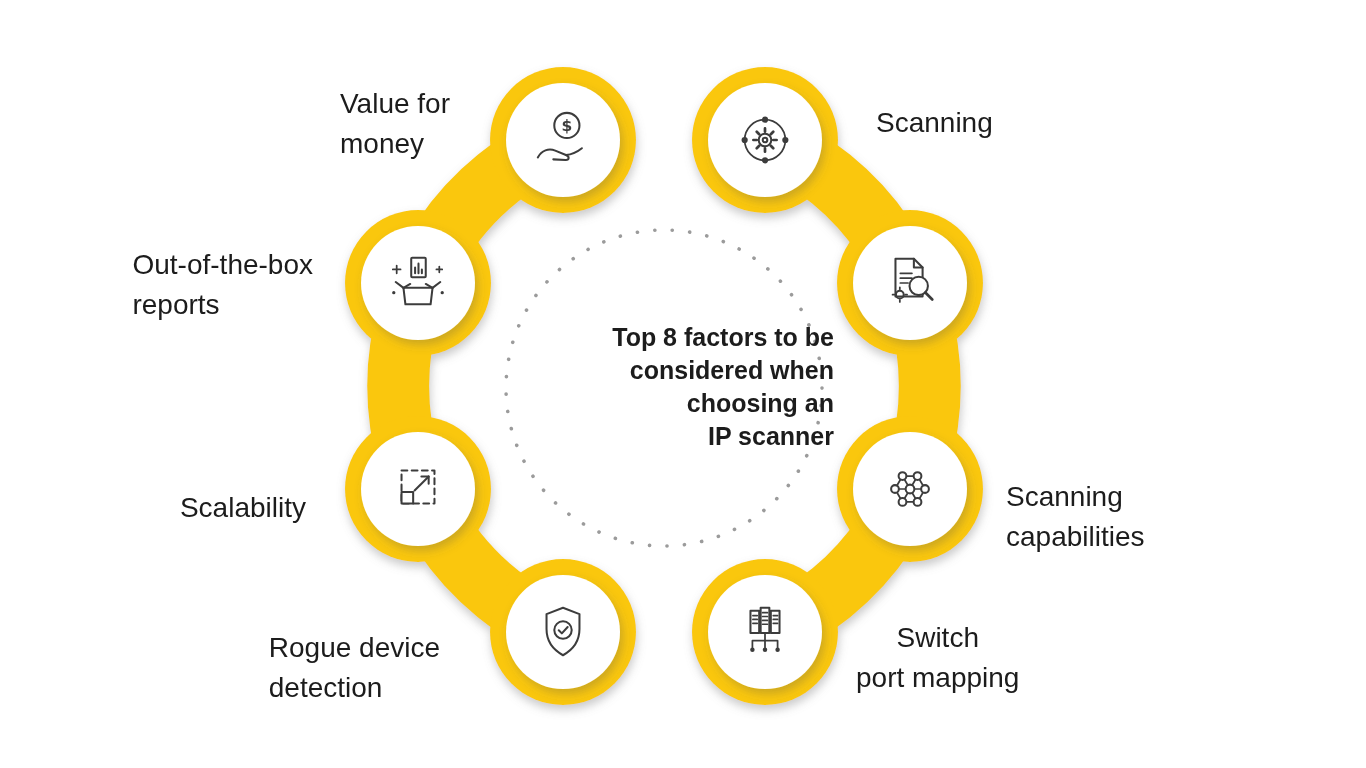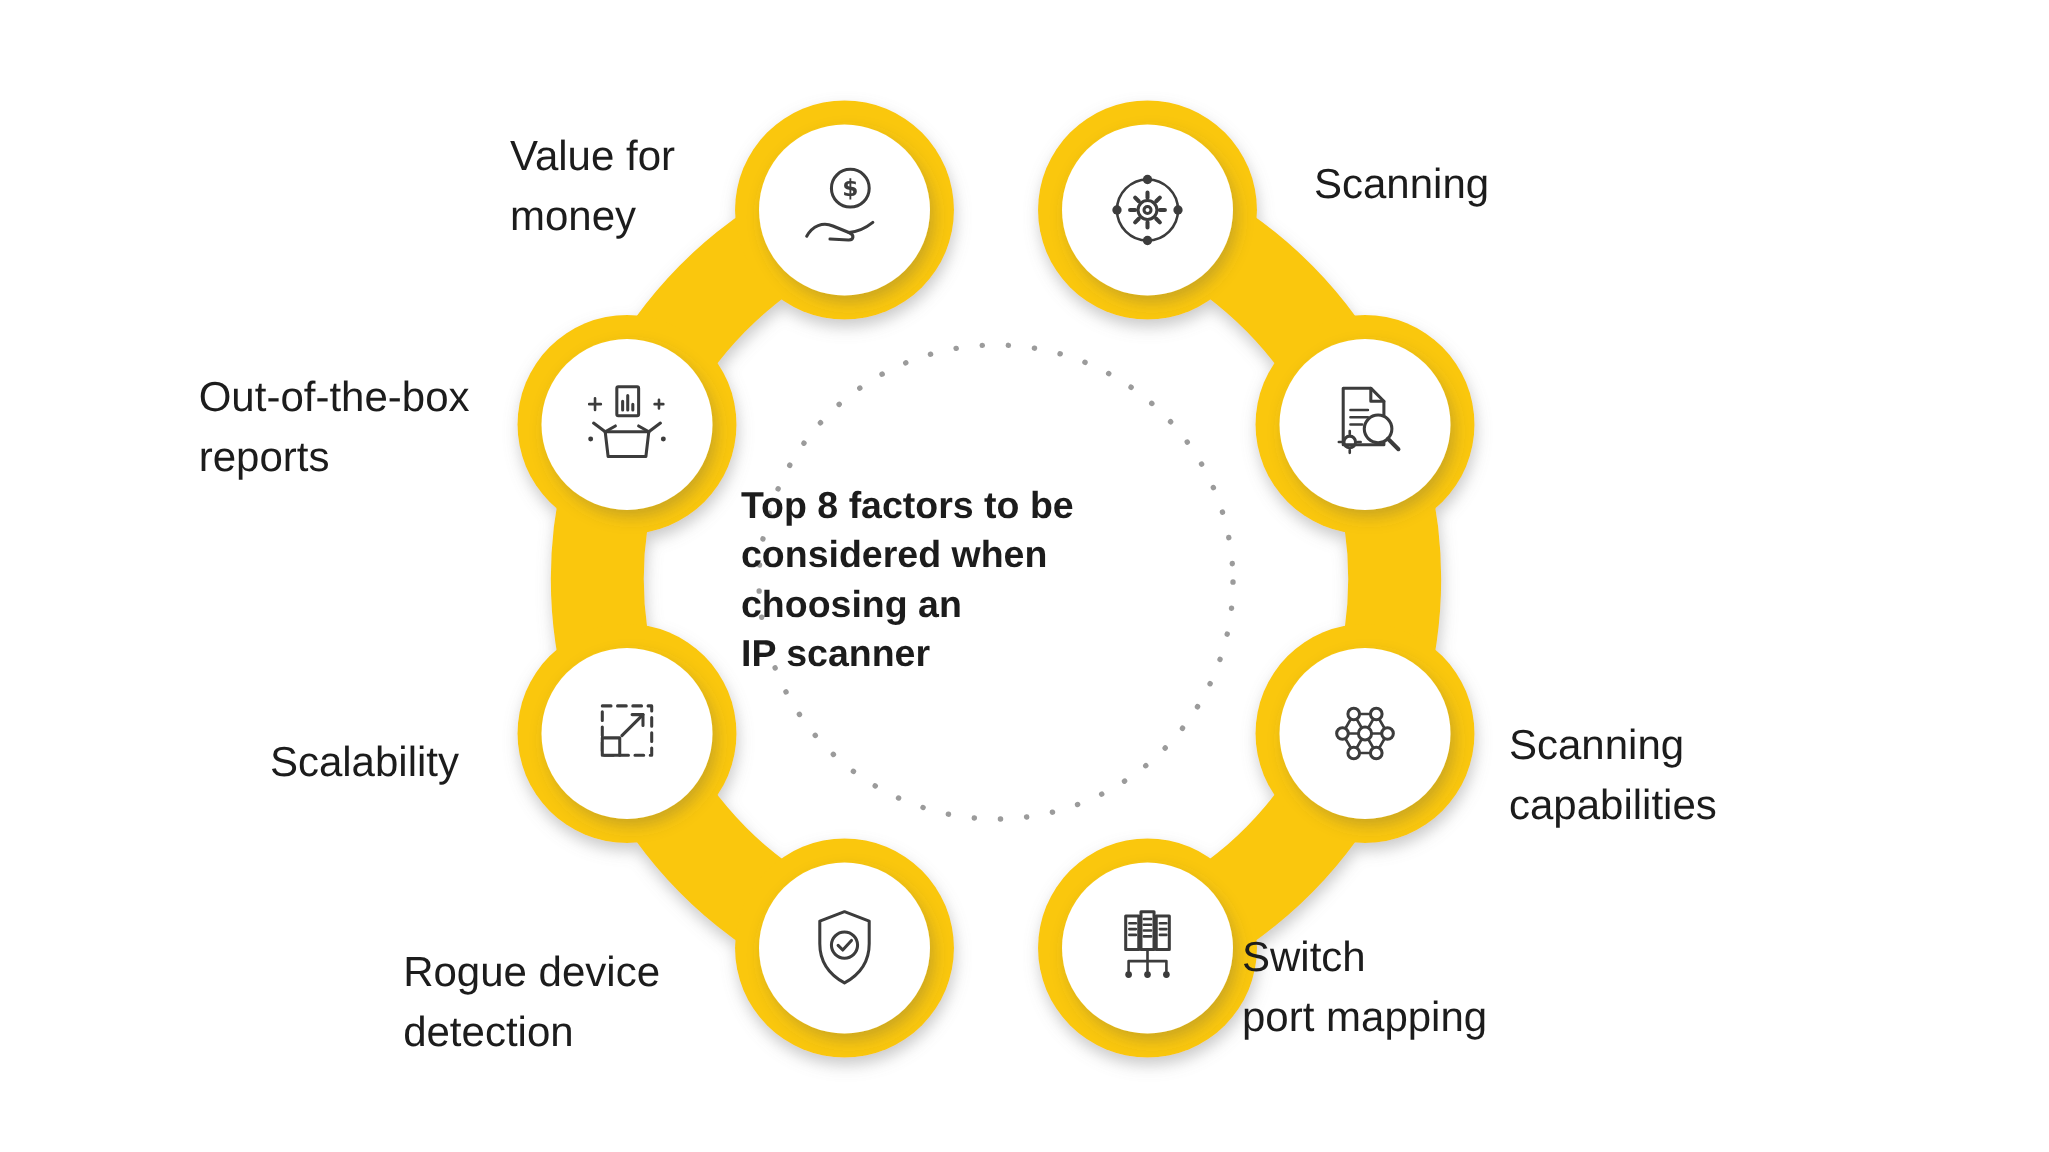--- a/index.html
+++ b/index.html
@@ -34,24 +34,24 @@
 
   .lab{position:absolute;font-size:28px;line-height:40px;white-space:pre-line;color:var(--text);}
   .lab.r{text-align:left;}
   #lab1{right:916px;top:84px;}
   #lab2{left:876px;top:103px;}
   #lab3{right:1053px;top:245px;}
   #lab4{left:1008px;top:237px;}
   #lab5{right:1060px;top:488px;}
   #lab6{left:1006px;top:477px;}
   #lab7{right:926px;top:628px;}
-  #lab8{left:828px;top:618px;}
+  #lab8{left:856px;top:618px;text-align:center;}
 
   .center-title{
-    position:absolute;left:494px;top:321px;width:340px;text-align:left;
+    position:absolute;left:494px;top:321px;width:340px;text-align:right;
     font-size:25px;font-weight:700;line-height:33px;white-space:pre-line;color:var(--text);
   }
 </style>
 </head>
 <body>
 
 <div class="canvas">
 
   <svg class="bg" width="1366" height="768" viewBox="0 0 1366 768">
     <defs>

